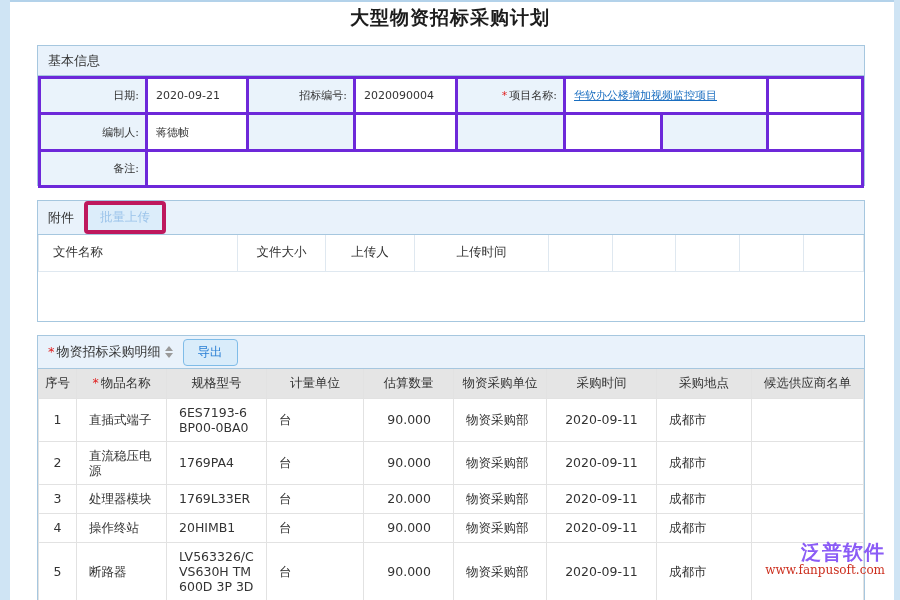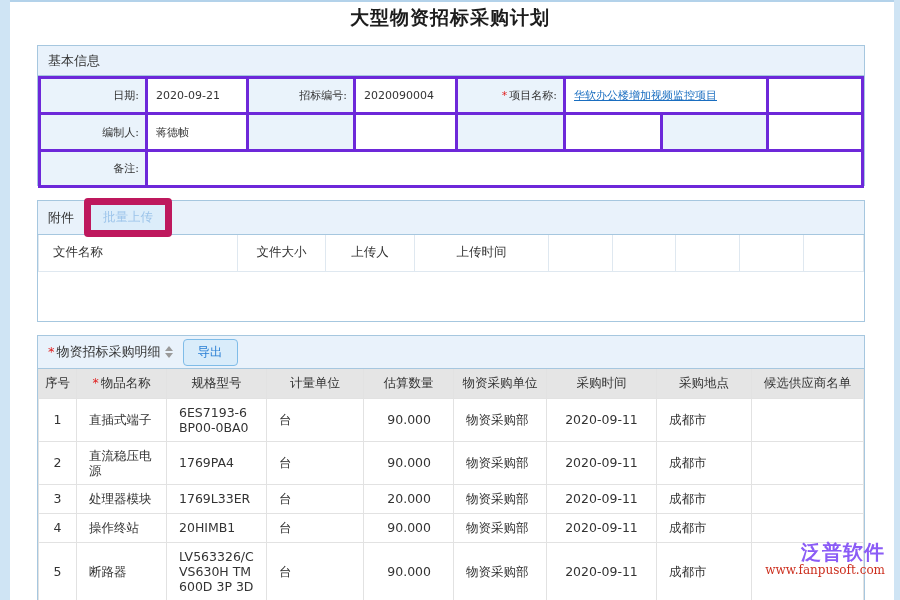--- a/index.html
+++ b/index.html
@@ -53,21 +53,21 @@
   a.project-link { color:#1a6ec0; text-decoration:underline; cursor:pointer; }
 
   
   .attach-table th {
     border:1px solid #dfe8f0; border-top:none; background:#fff;
     height:36px; font-weight:normal; font-size:12.5px; color:#333;
     text-align:center; overflow:hidden; white-space:nowrap;
   }
   .attach-table th.first { text-align:left; padding-left:14px; }
   .btn-soft {
-    background:#dcedfa; color:#9cc4ea; border:7px solid #be185d;
+    background:#dcedfa; color:#9cc4ea; border:4px solid #be185d;
     border-radius:4px; padding:4px 12px; font-size:12.5px; cursor:pointer;
     font-family:inherit;
   }
   
   .detail-table th {
     background:#e5e5e5; border:1px solid #e2e2e2; border-top:none;
     height:28px; font-weight:normal; font-size:12.5px; text-align:center;
     overflow:hidden; white-space:nowrap;
   }
   .detail-table td {

